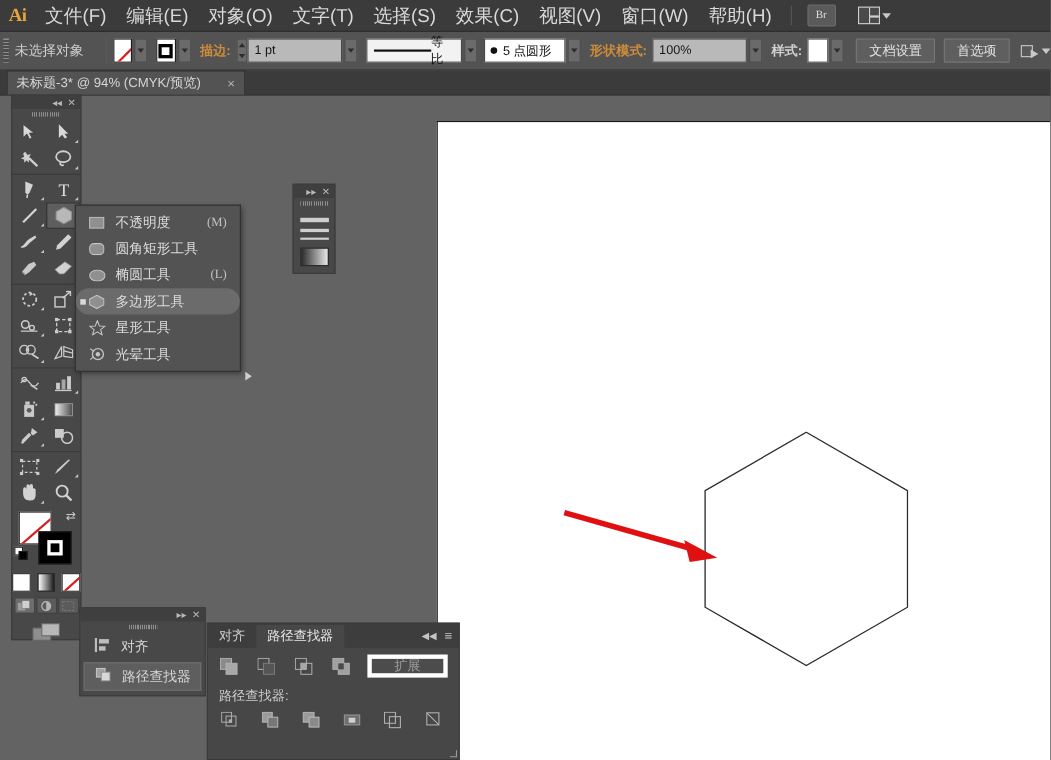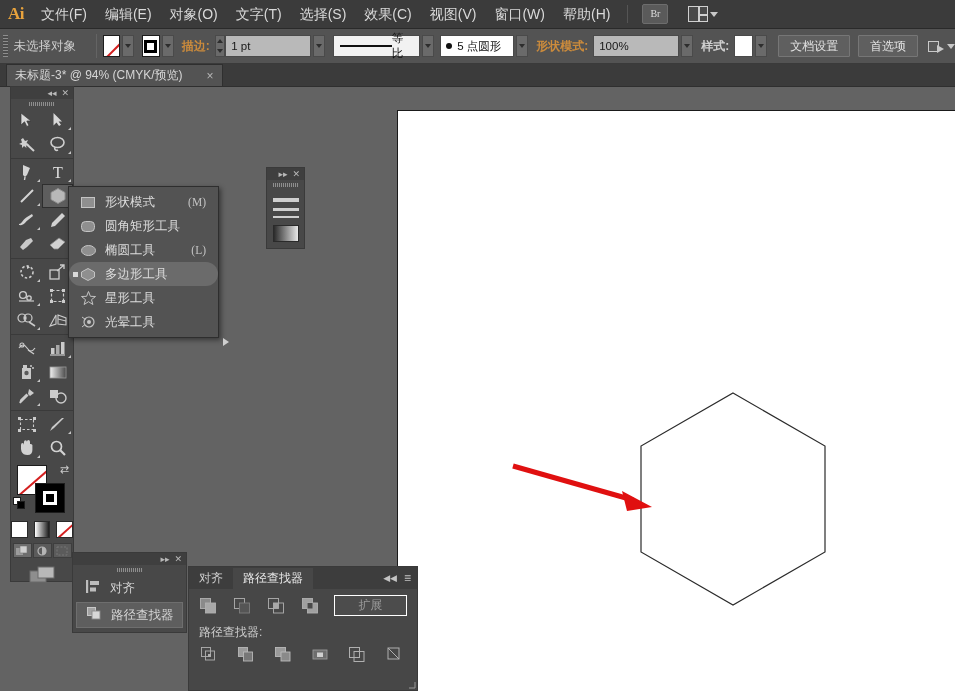--- a/index.html
+++ b/index.html
@@ -23,21 +23,21 @@
   }
   .ai-logo {
     width: 32px; height: 29px;
     display: flex; align-items: center; justify-content: center;
     color: #e8a33d; font-weight: bold; font-size: 17px;
     font-family: "Liberation Serif", serif;
     letter-spacing: -0.5px;
   }
   .menu-item {
     padding: 0 9px; height: 29px; line-height: 29px;
-    font-size: 14px; color: #d9d9d9; white-space: nowrap;
+    font-size: 17px; color: #d9d9d9; white-space: nowrap;
     cursor: default;
   }
   .menu-sep-v {
     width: 1px; height: 18px; background: #555; margin: 0 8px;
   }
   .br-btn {
     width: 26px; height: 20px; background: #5a5a5a;
     border: 1px solid #6d6d6d; border-radius: 2px;
     font-size: 10px; color: #ddd; text-align: center; line-height: 18px;
     margin-left: 6px; font-family: "Liberation Serif", serif;
@@ -307,21 +307,21 @@
     height: 21px; padding: 0 10px; font-size: 12px; color:#cfcfcf;
     display:flex; align-items:center;
   }
   .pf-tab.active { background:#474747; color:#e8e8e8; }
   .pf-tabctrl { position:absolute; right: 6px; top: 4px; display:flex; gap:7px; align-items:center; }
   .pf-body { padding: 6px 10px 0; }
   .pf-heading { font-size: 12px; color:#cdcdcd; margin-bottom: 4px; }
   .pf-row { display:flex; align-items:center; gap: 14px; margin-bottom: 6px; }
   .pf-btn { width: 20px; height: 20px; display:flex; align-items:center; justify-content:center; }
   .pf-expand {
-    margin-left: auto; width: 74px; height: 21px; border:1px solid #ffffff;
+    margin-left: auto; width: 74px; height: 21px; border:4px solid #ffffff;
     background:#4c4c4c; color:#9a9a9a; font-size: 12px;
     display:flex; align-items:center; justify-content:center;
   }
   .pf-row2 { display:flex; align-items:center; gap: 17px; }
   .pf-resize { position:absolute; right:1px; bottom:1px; width:10px; height:10px; }
 </style>
 </head>
 <body>
 
 <div id="app">
@@ -718,21 +718,21 @@
     </div>
   </div>
 
   <div class="flyout">
     <div class="fly-row">
       <span class="gl">
         <svg width="14" height="11" viewBox="0 0 14 11">
             <rect x="0.5" y="0.5" width="13" height="10" fill="#8f8f8f" stroke="#c4c4c4" stroke-width="1"></rect>
           </svg>
       </span>
-      <span class="lbl">形状模式</span>
+      <span class="lbl">不透明度</span>
       <span class="key">(M)</span>
     </div>
     <div class="fly-row">
       <span class="gl">
         <svg width="14" height="11" viewBox="0 0 14 11">
             <rect x="0.5" y="0.5" width="13" height="10" rx="4" fill="#8f8f8f" stroke="#c4c4c4" stroke-width="1"></rect>
           </svg>
       </span>
       <span class="lbl">圆角矩形工具</span>
       <span class="key"></span>

